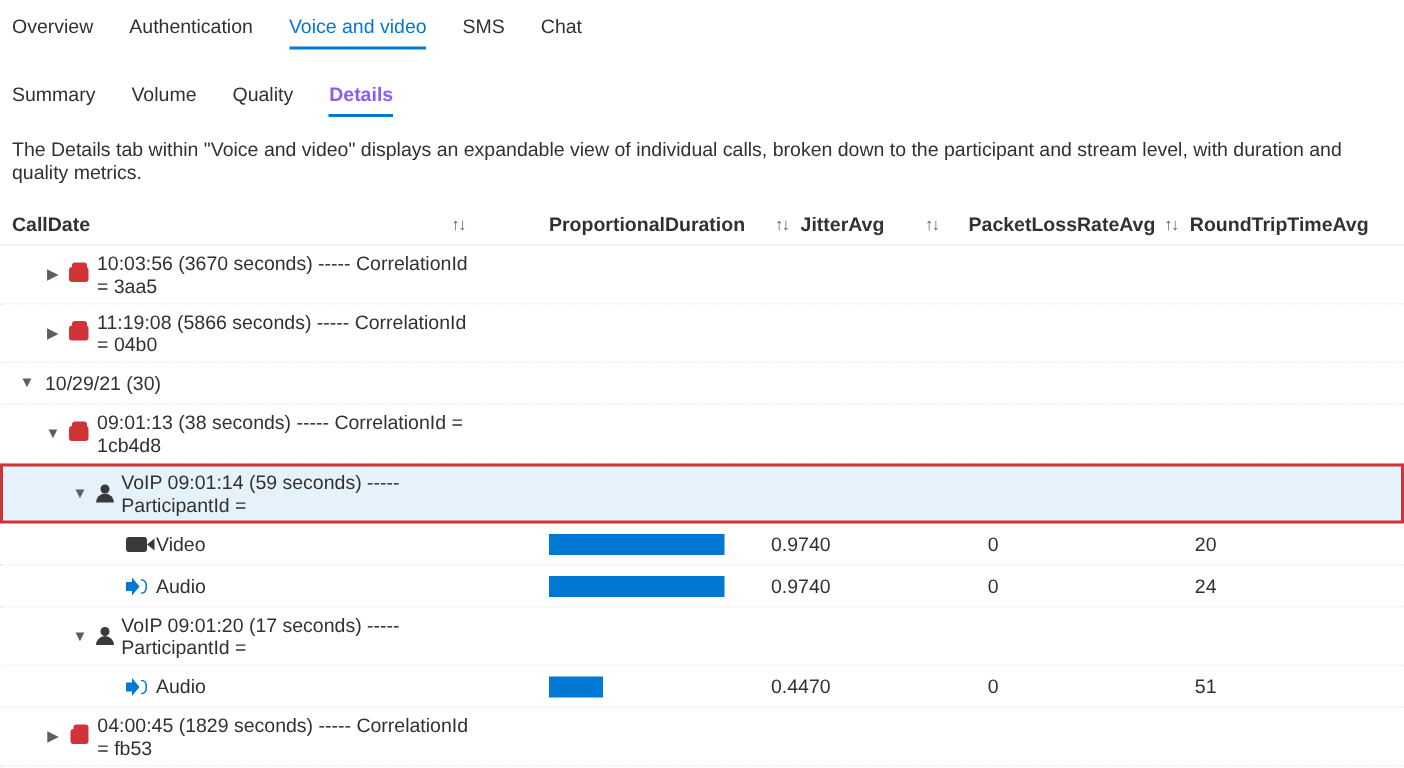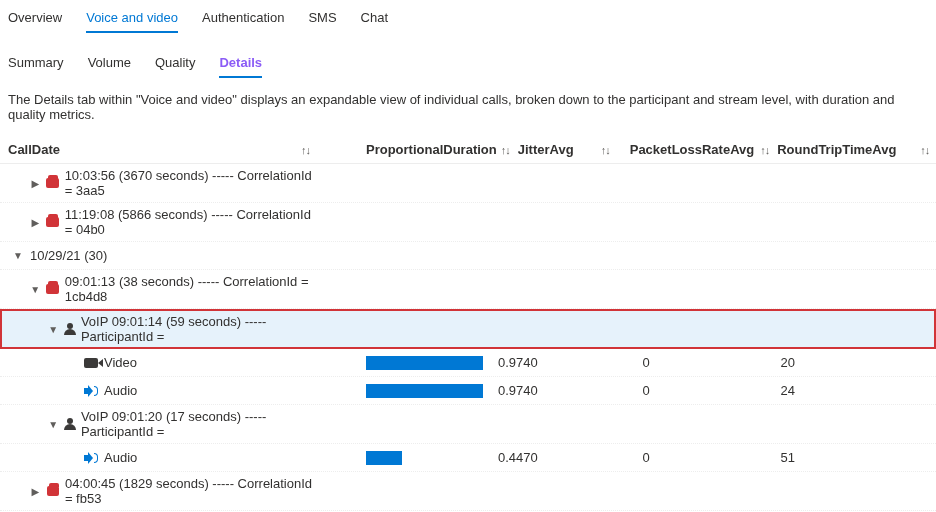--- a/index.html
+++ b/index.html
@@ -40,21 +40,21 @@
   }
   .table-header {
     display: flex;
     align-items: flex-end;
     border-bottom: 1px solid #ededed;
     padding: 6px 8px;
     font-weight: 600;
     font-size: 13px;
   }
   .col-calldate { flex: 0 0 310px; display:flex; align-items:center; gap:6px;}
-  .col-propdur  { flex: 0 0 180px; display:flex; align-items:center; gap:4px;padding-left:48px;}
+  .col-propdur  { flex: 0 0 180px; display:flex; align-items:center; gap:20px;padding-left:48px;}
   .col-jitter   { flex: 0 0 100px; display:flex; align-items:center; gap:6px;}
   .col-packet   { flex: 0 0 150px; display:flex; align-items:center; gap:6px;padding-left:12px;}
   .col-roundtrip{ flex: 0 0 160px; display:flex; align-items:center; gap:21px;}
   .sort-icon {
     font-size: 11px;
     color: #605e5c;
     letter-spacing: -1px;
   }
   .row {
     display: flex;
@@ -116,22 +116,22 @@
   }
   .bar-wrap { width:120px; height:14px; background:transparent; display:inline-block; vertical-align:middle;}
   .bar-fill { height:14px; background:#0078d4;}
   .val { margin-left:8px;}
 </style>
 </head>
 <body>
 
 <div class="tabs-primary">
   <div class="tab">Overview</div>
+  <div class="tab">Authentication</div>
   <div class="tab active">Voice and video</div>
-  <div class="tab">Authentication</div>
   <div class="tab">SMS</div>
   <div class="tab">Chat</div>
 </div>
 
 <div class="tabs-secondary" style="margin-top:12px;text-align:right;">
   <div class="tab">Summary</div>
   <div class="tab">Volume</div>
   <div class="tab">Quality</div>
   <div class="tab active">Details</div>
 </div>

